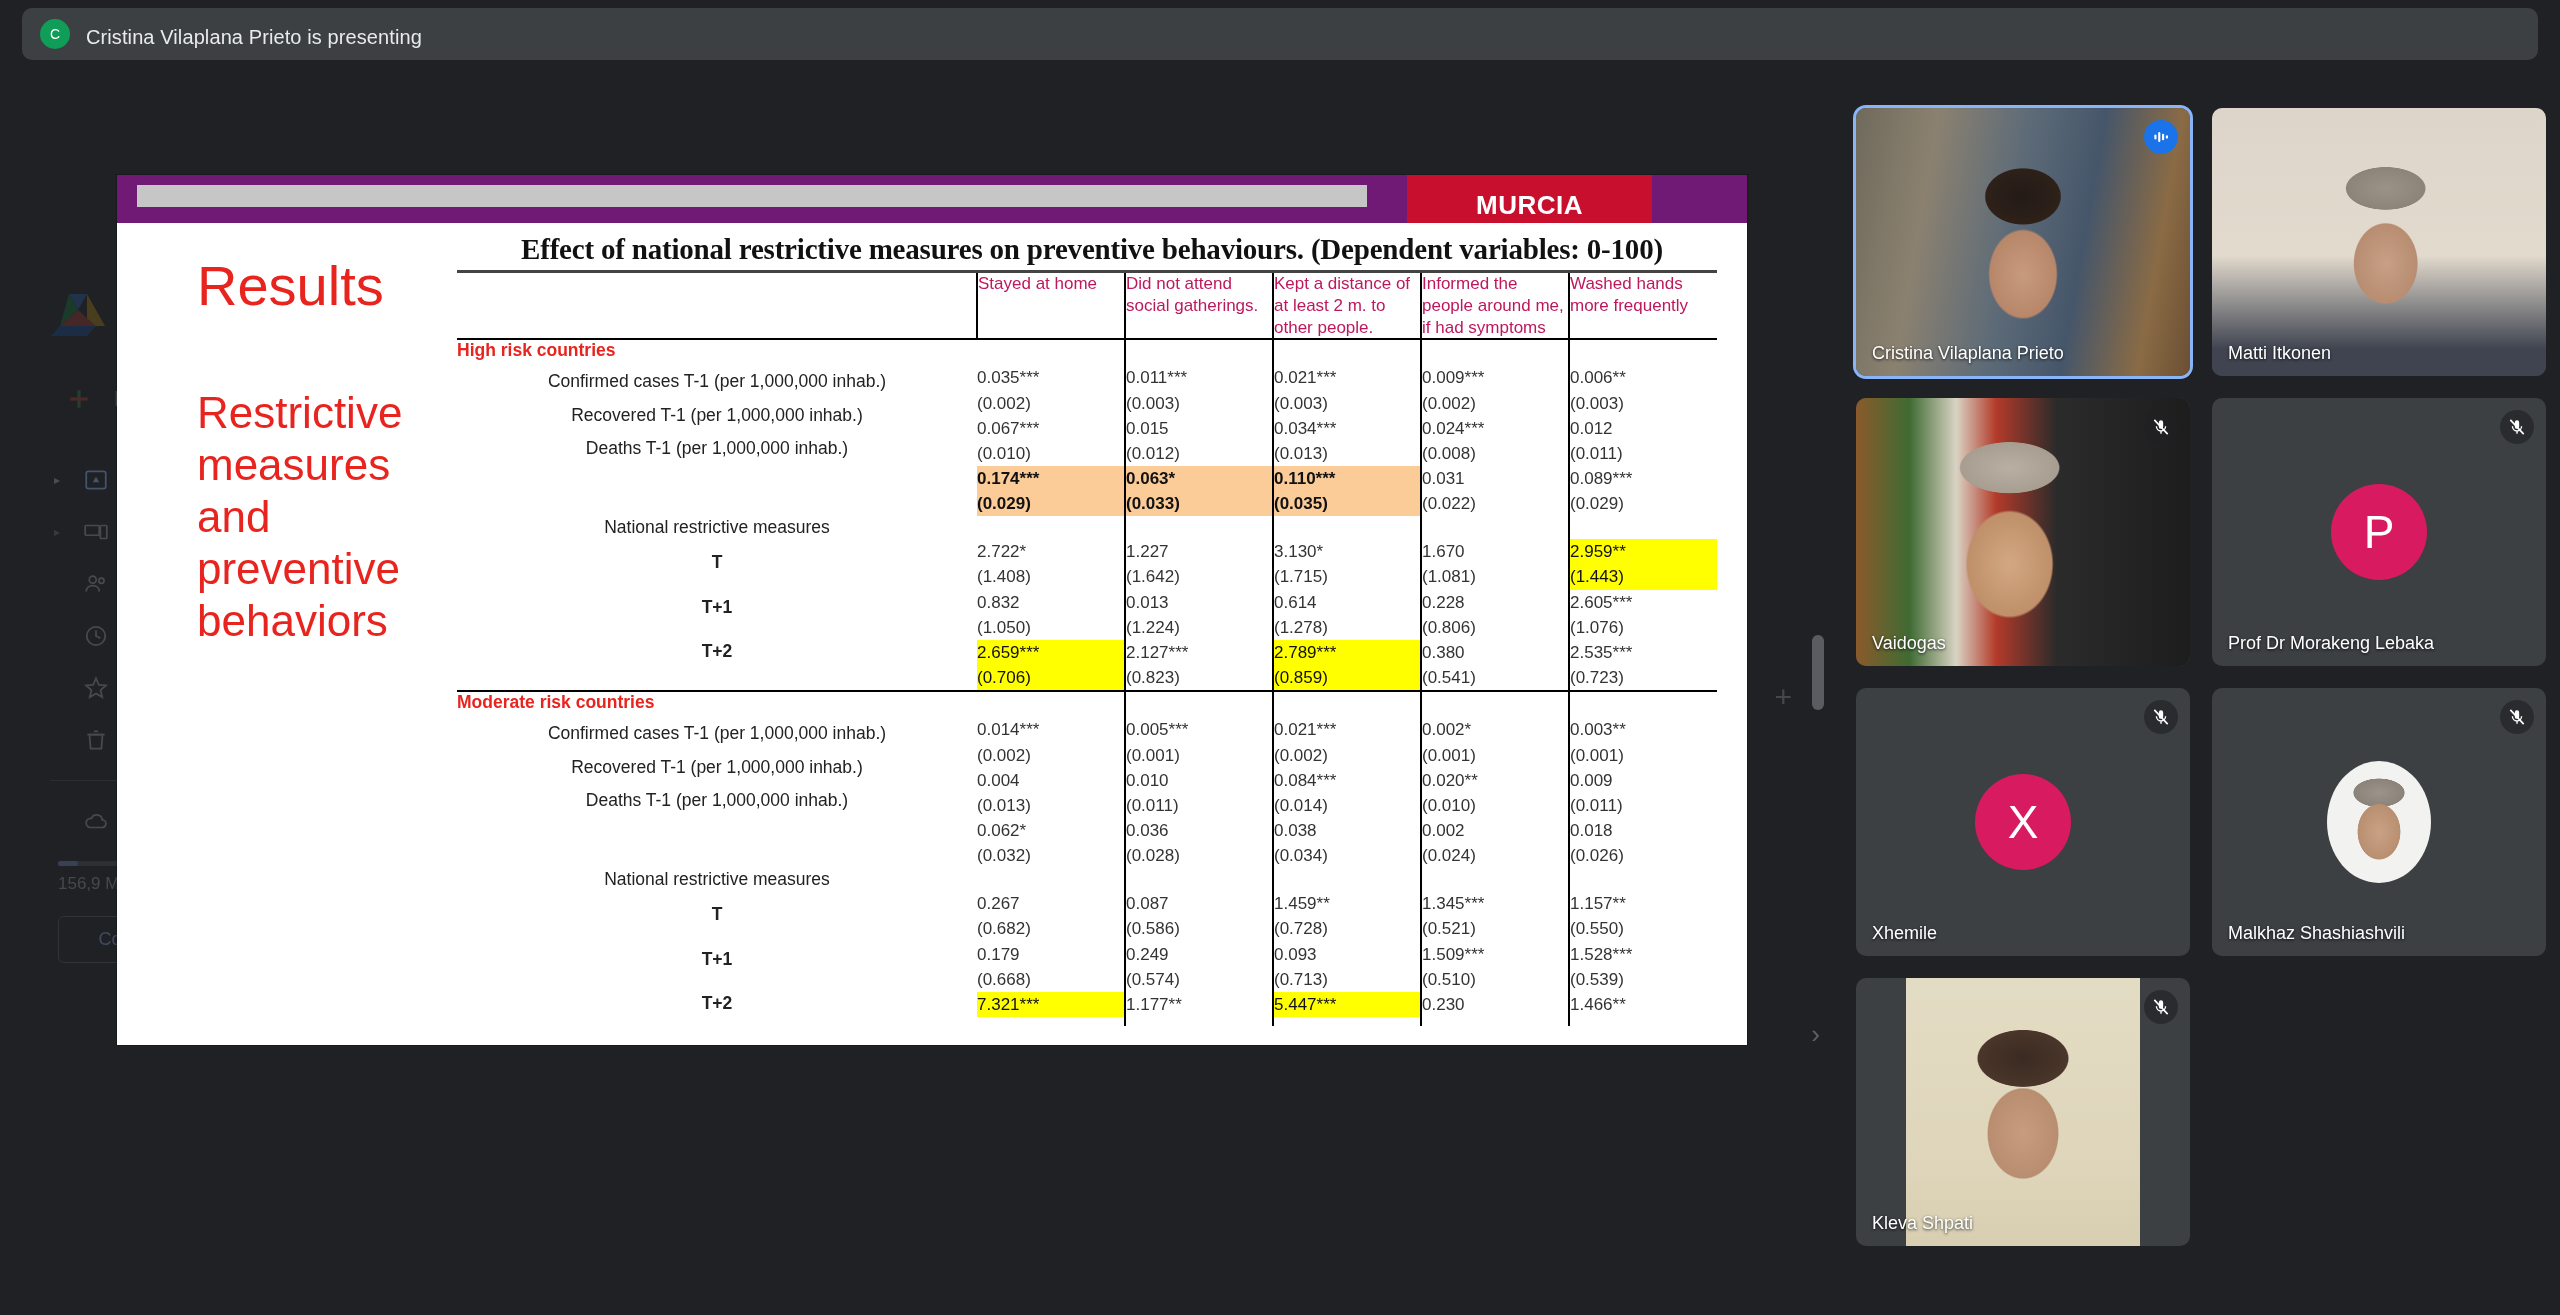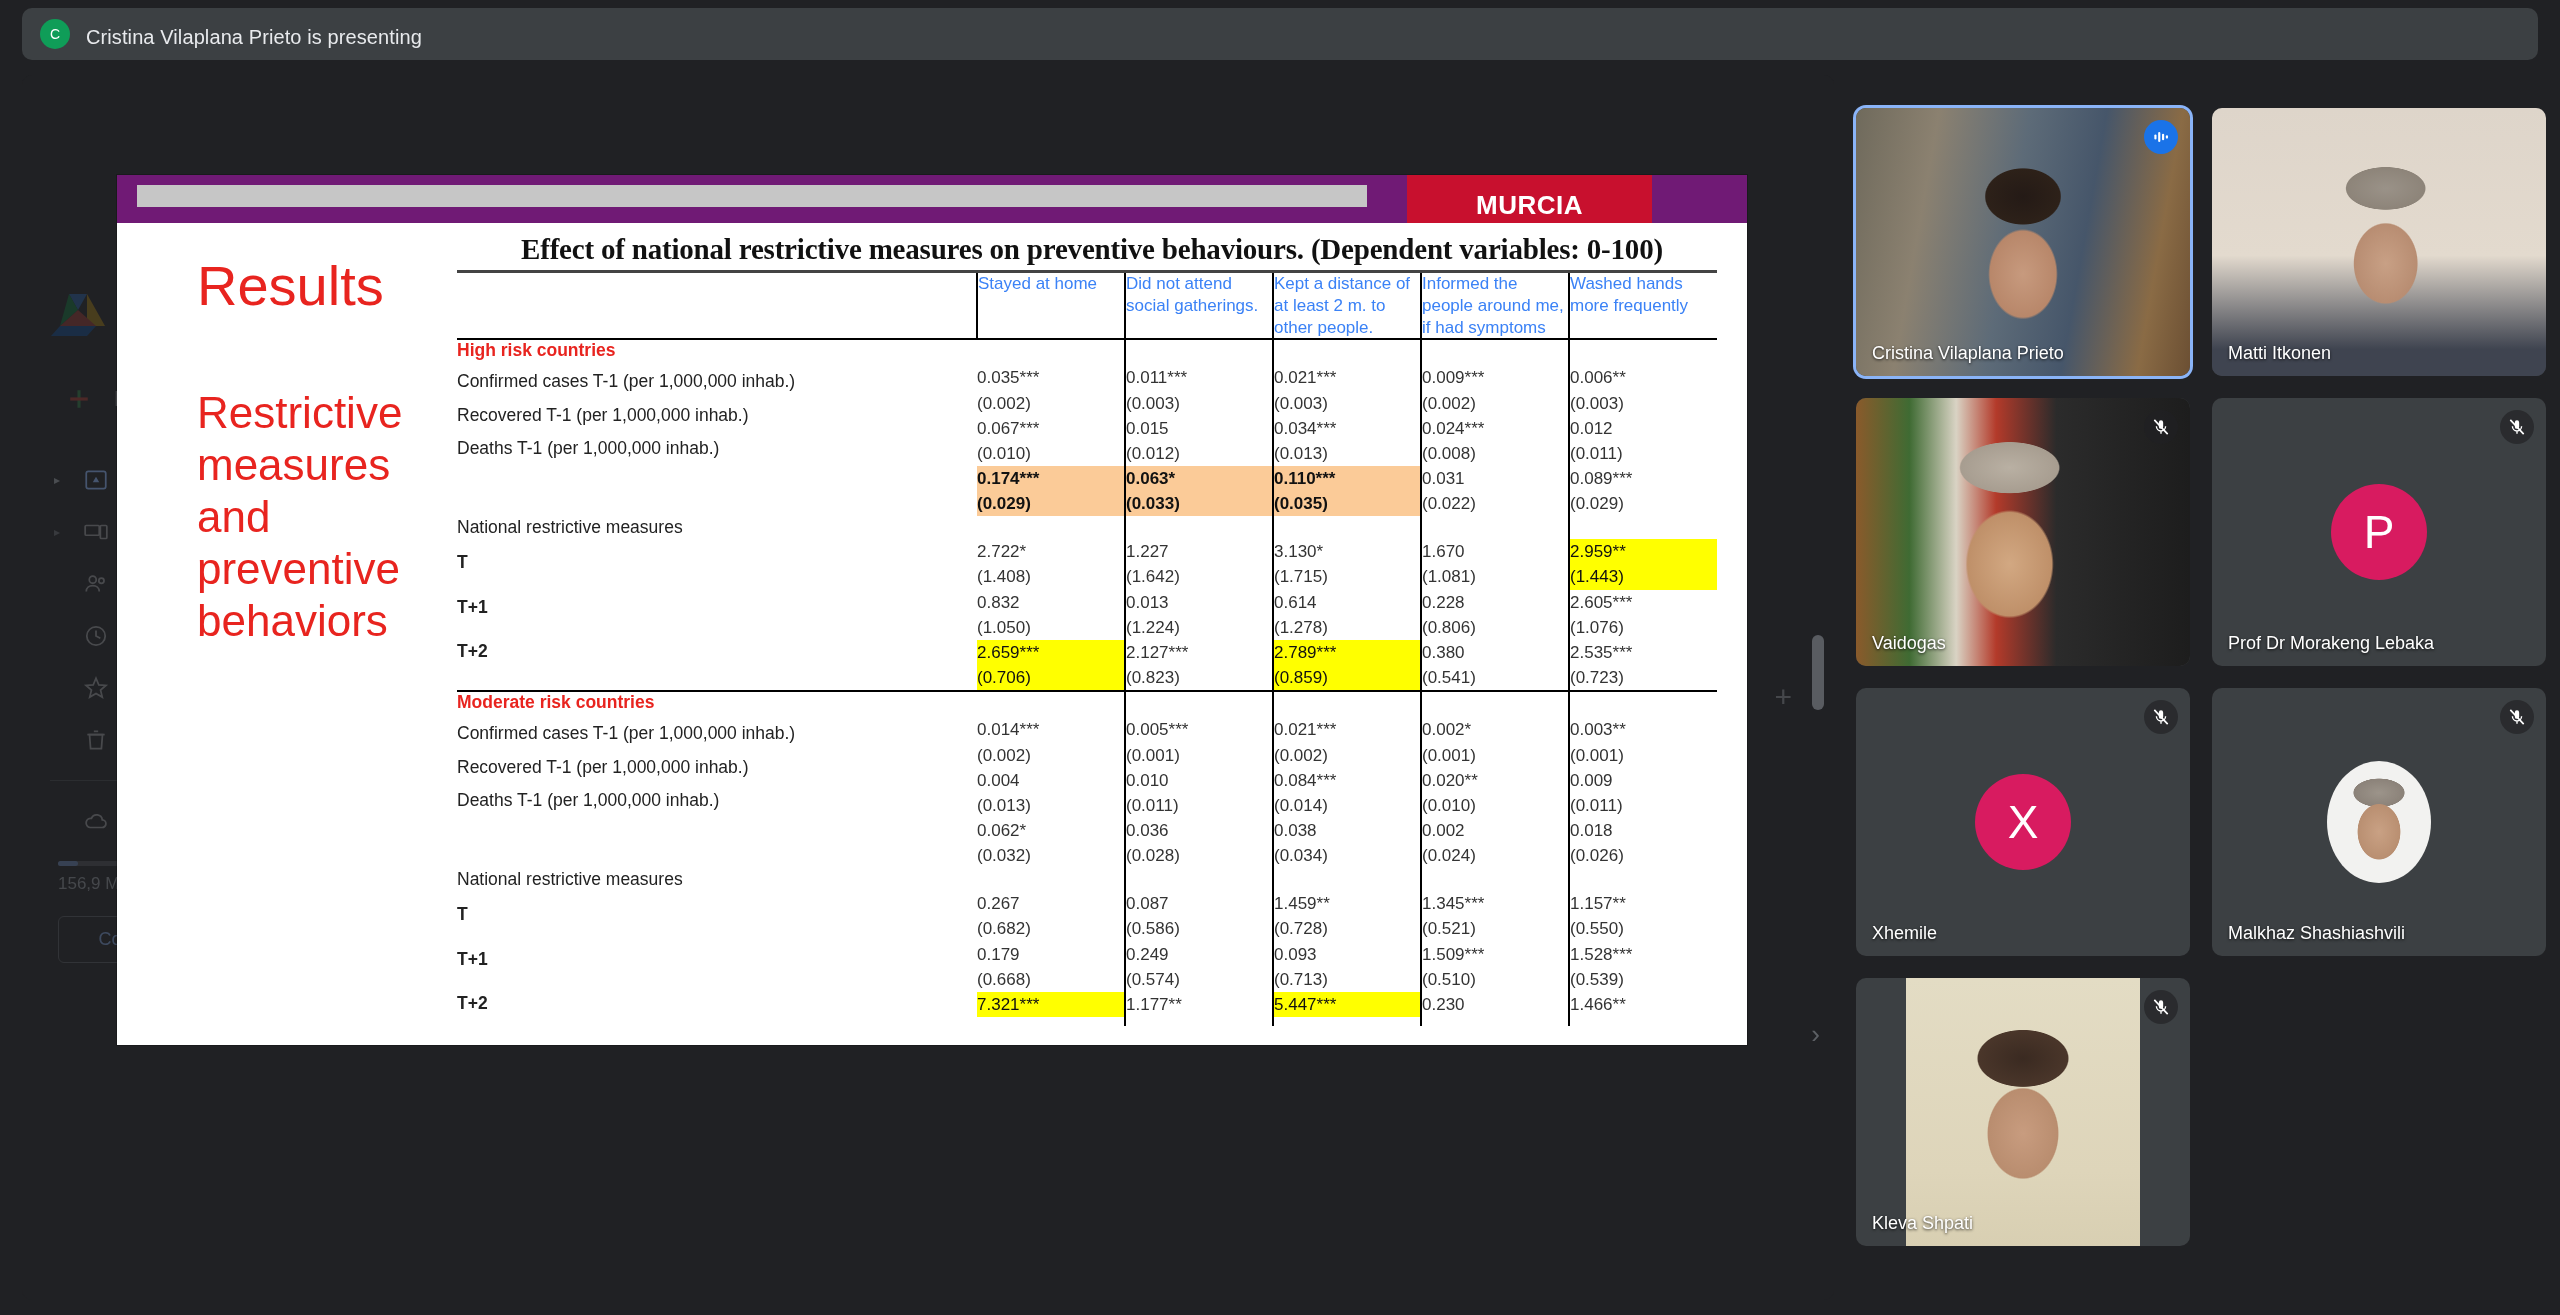--- a/index.html
+++ b/index.html
@@ -137,28 +137,28 @@
   .tbl-wrap { position: absolute; left: 340px; top: 10px; width: 1270px; }
   .tbl-title {
     font-family: "Liberation Serif", serif; font-weight: bold; font-size: 29px;
     color: #111; text-align: center; padding-bottom: 4px; letter-spacing: -0.2px;
   }
   table.stat { border-collapse: collapse; width: 1260px; font-size: 17px; color: #222; }
   table.stat td, table.stat th { vertical-align: top; padding: 0; }
   .colhdr {
     border-left: 2px solid #000; border-top: 3px solid #444; border-bottom: 2px solid #000;
     padding: 8px 10px 18px 10px; font-weight: normal; text-align: left;
-    color: #3b82f6; font-size: 17px; line-height: 1.28; width: 148px;
+    color: #be185d; font-size: 17px; line-height: 1.28; width: 148px;
   }
   .colhdr.first { border-left: none; }
   .rowlbl-hdr { border-top: 3px solid #444; border-bottom: 2px solid #000; width: 520px; }
   .grp {
     color: #e8241f; font-weight: bold; font-size: 17.5px; padding: 5px 0 2px 6px;
   }
-  .rlab { padding: 3px 0 3px 6px; color: #222; font-size: 17.5px; line-height: 1.9; }
+  .rlab { padding: 3px 0 3px 6px; color: #222; font-size: 17.5px; line-height: 1.9; text-align: center; }
   .vcell {
     border-left: 2px solid #000; padding: 3px 0 3px 10px; font-size: 17px;
     color: #333; line-height: 1.48; white-space: nowrap;
   }
   .vcell.first { border-left: none; margin-left: 34px; }
   .hl-or { background: #fbcb98; font-weight: bold; color: #111; }
   .hl-yl { background: #ffff00; font-weight: normal; color: #111; }
   .sect-end td { border-bottom: 2px solid #000; }
 
   

